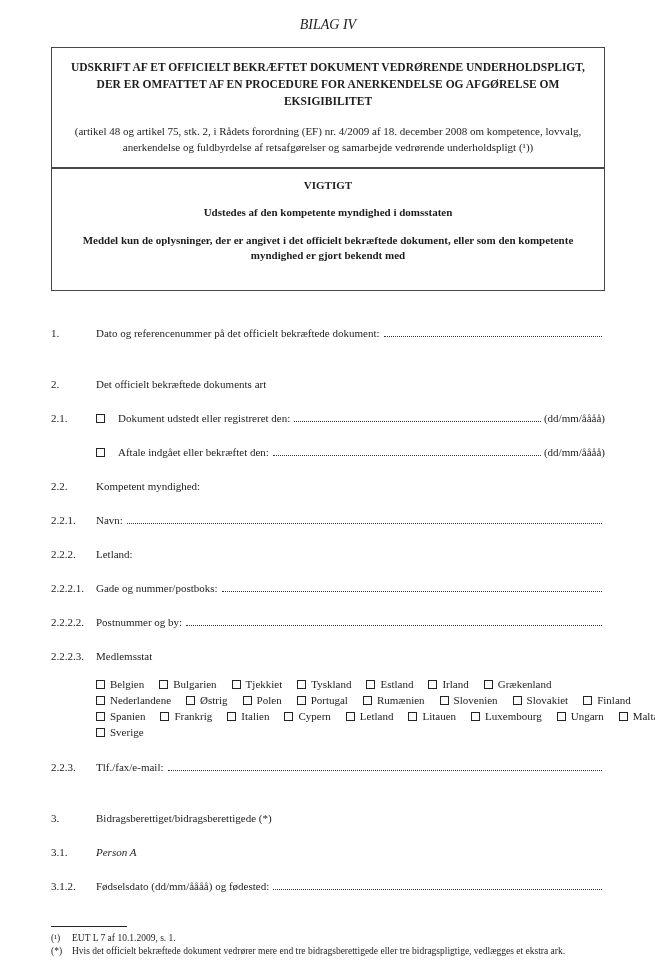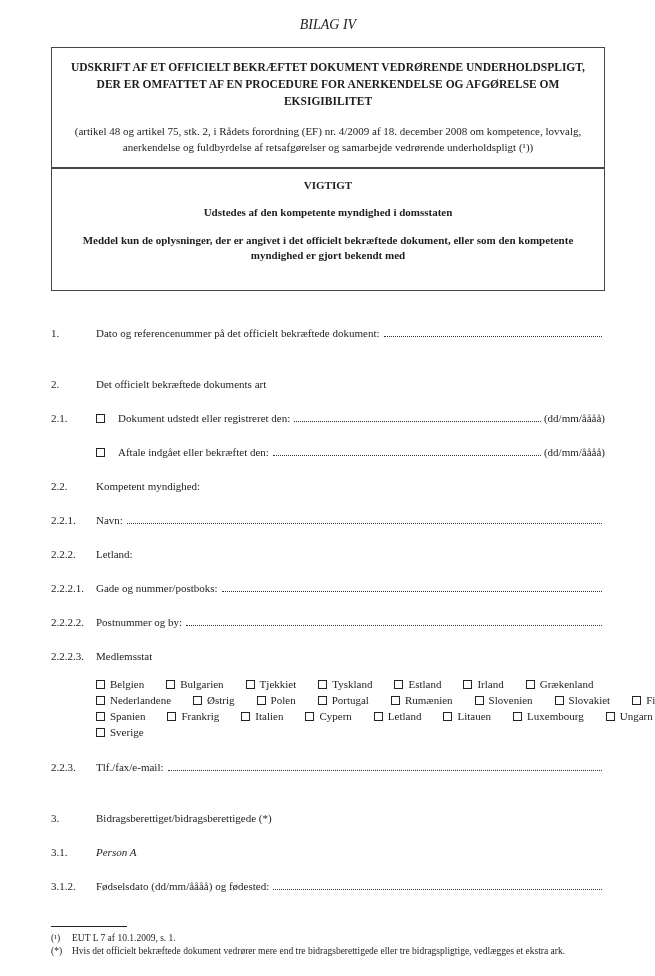--- a/index.html
+++ b/index.html
@@ -39,21 +39,21 @@
     border: 1px solid #242424; background: #fff;
     align-self: center; margin-right: 13px; margin-top: -1px;
   }
   .label { white-space: nowrap; }
   .bold { font-weight: normal; }
   .italic { font-style: italic; }
   .dots { flex: 1; min-width: 12px; border-bottom: 1px dotted #353535; margin: 0 3px 2px 4px; }
   .suffix { white-space: nowrap; }
 
   .ms-grid { margin: 14px 0 0 45px; font-size: 11px; }
-  .ms-row { display: flex; gap: 22px; margin-top: 1px; line-height: 15px; white-space: nowrap; }
+  .ms-row { display: flex; gap: 15px; margin-top: 1px; line-height: 15px; white-space: nowrap; }
   .ms-item { display: flex; align-items: center; }
   .ms-item .cb { margin-right: 5px; margin-top: 0; }
 
   .footnotes { position: absolute; left: 51px; right: 50px; top: 926px; font-size: 9.5px; }
   .fn-rule { width: 76px; border-top: 1px solid #232323; margin-bottom: 5px; }
   .fn { display: flex; line-height: 13px; }
   .fn-marker { width: 21px; flex: none; }
   .fn-text { flex: 1; }
 </style>
 </head>

